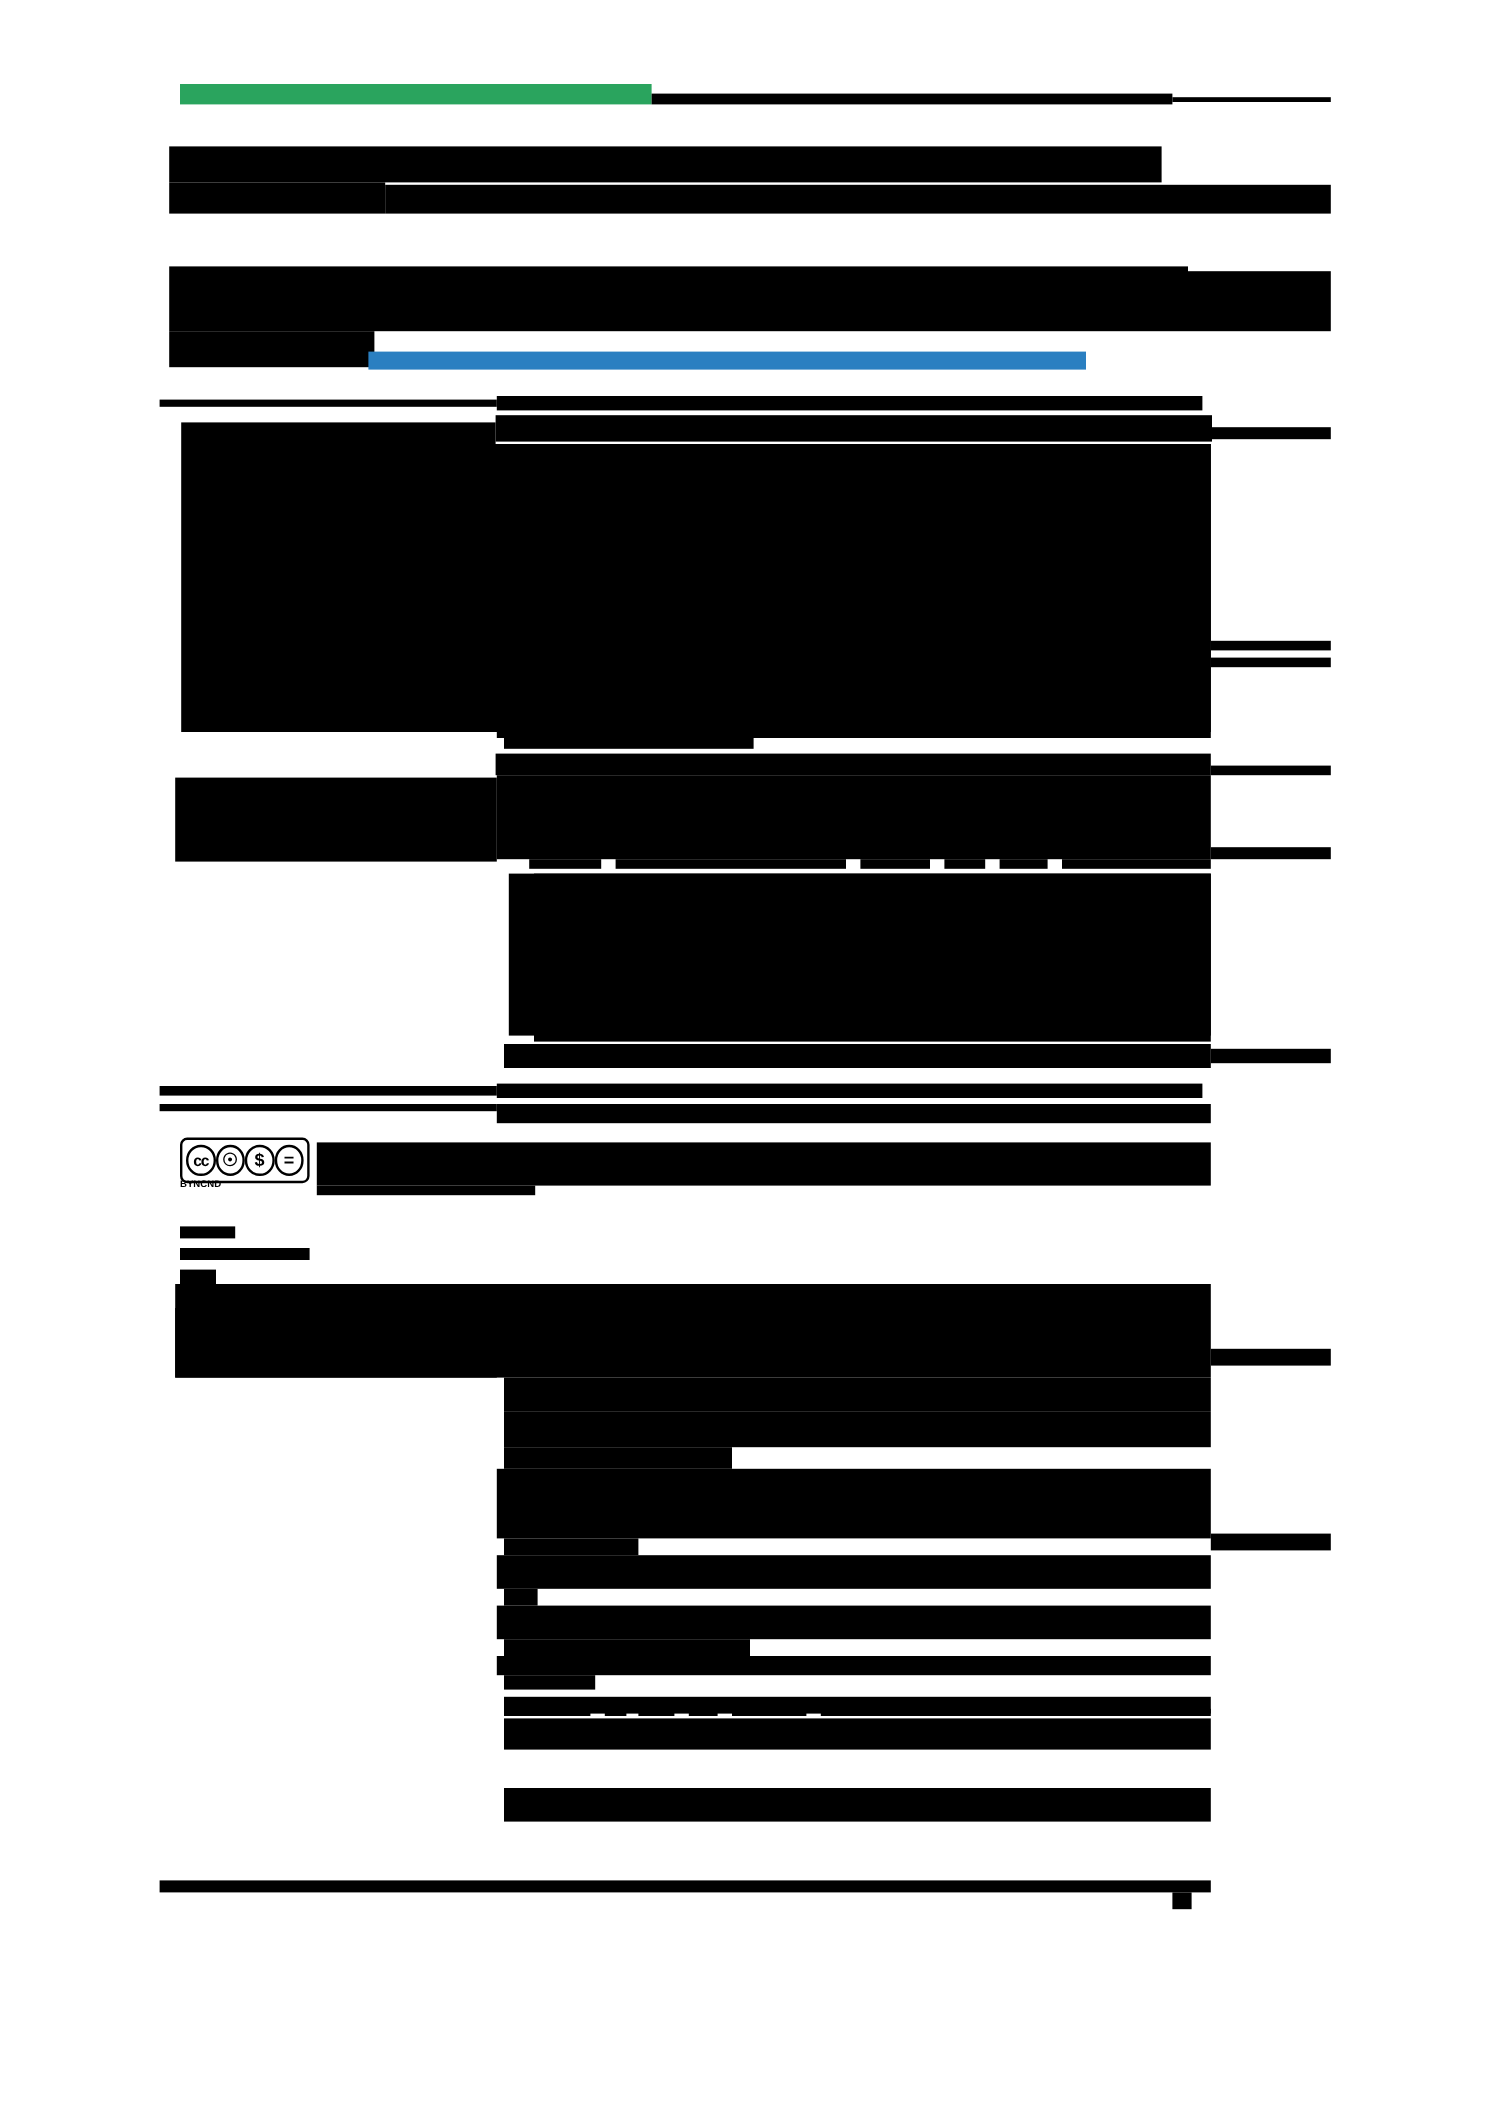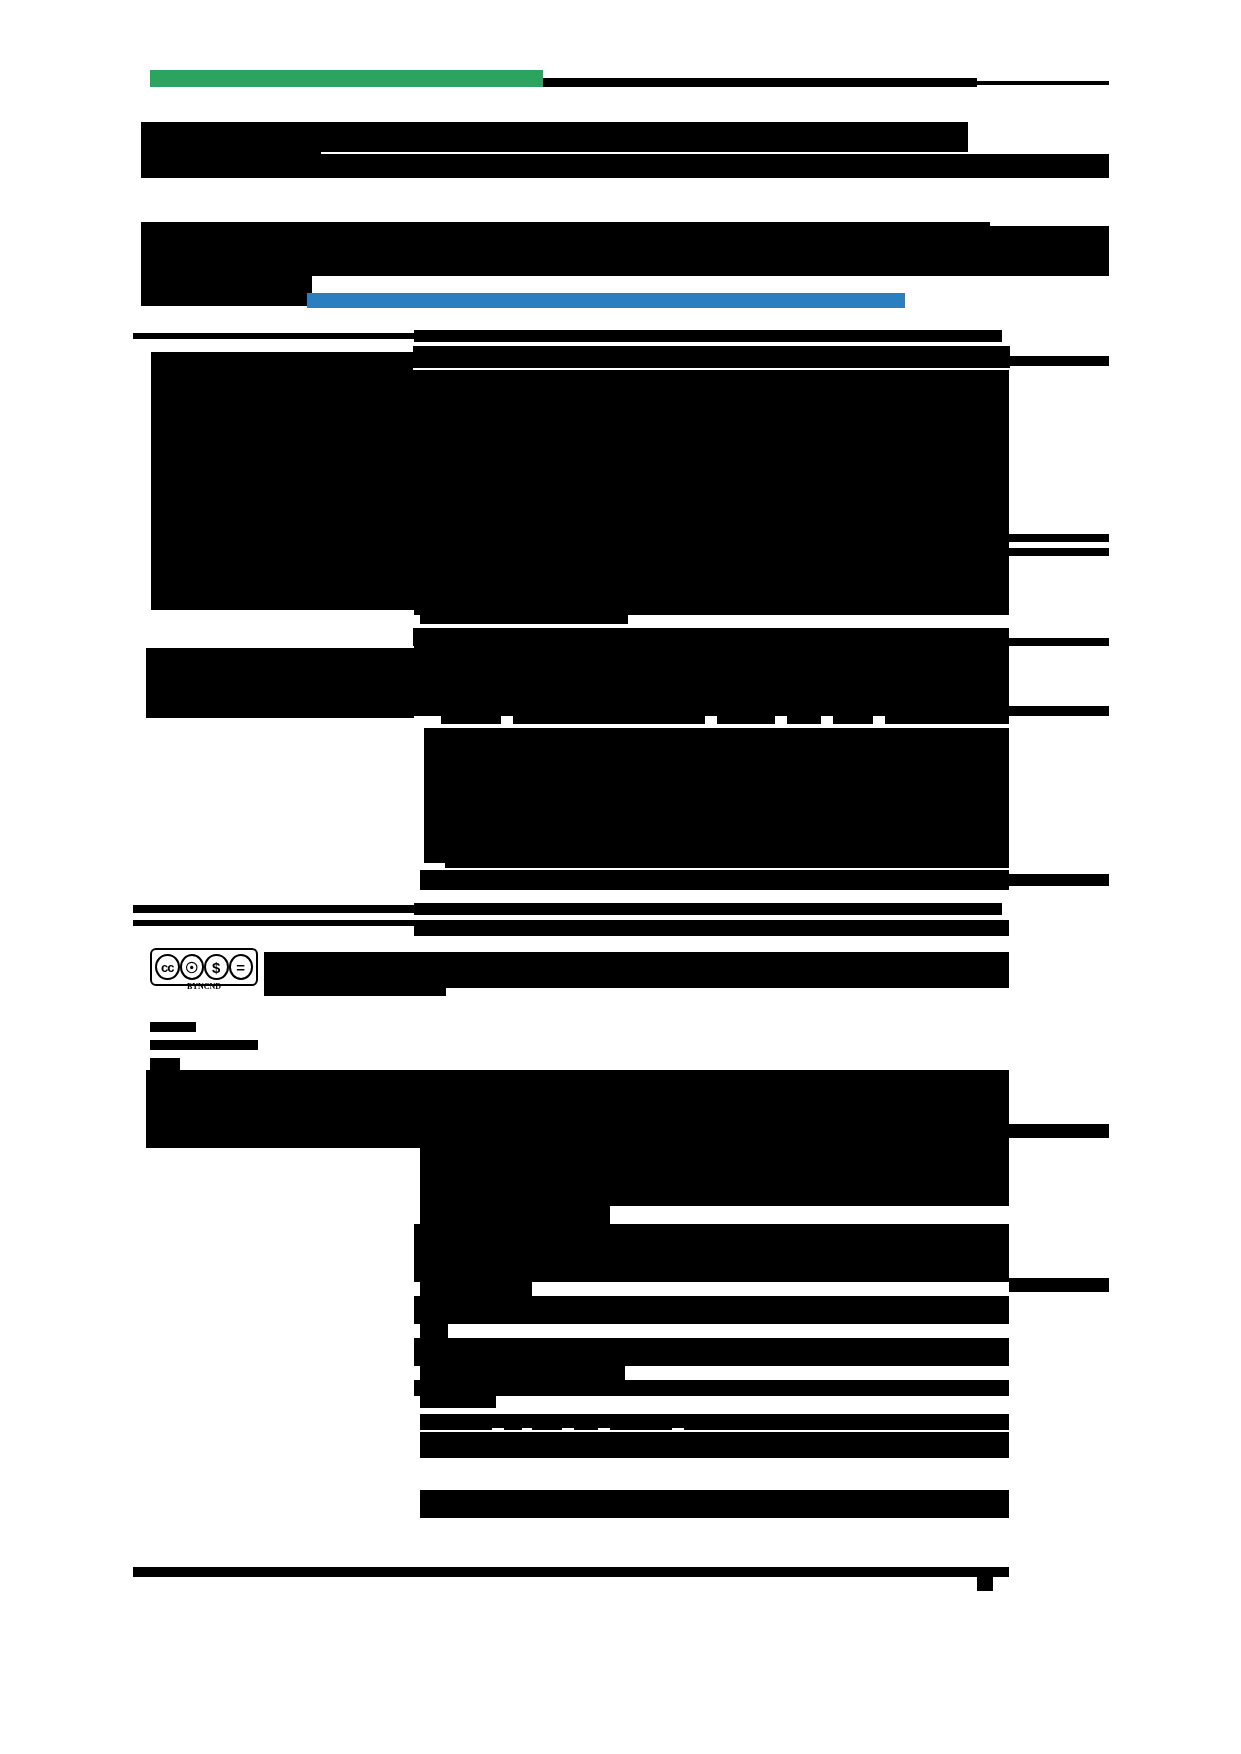--- a/index.html
+++ b/index.html
@@ -70,22 +70,22 @@
     color: #000000;
     box-sizing: border-box;
   }
   .cc-circle.cc-main { font-size: 13px; letter-spacing: -1px; }
   .cc-labels {
     position: absolute;
     left: 150px;
     top: 982px;
     width: 108px;
     display: flex;
-    justify-content: center;
-    font-family: Liberation Serif, serif;
+    justify-content: flex-start;
+    font-family: Liberation Sans, sans-serif;
     font-size: 8px;
     font-weight: bold;
     color: #000000;
   }
 </style>
 </head>
 <body>
 
 <div class="page">
 

